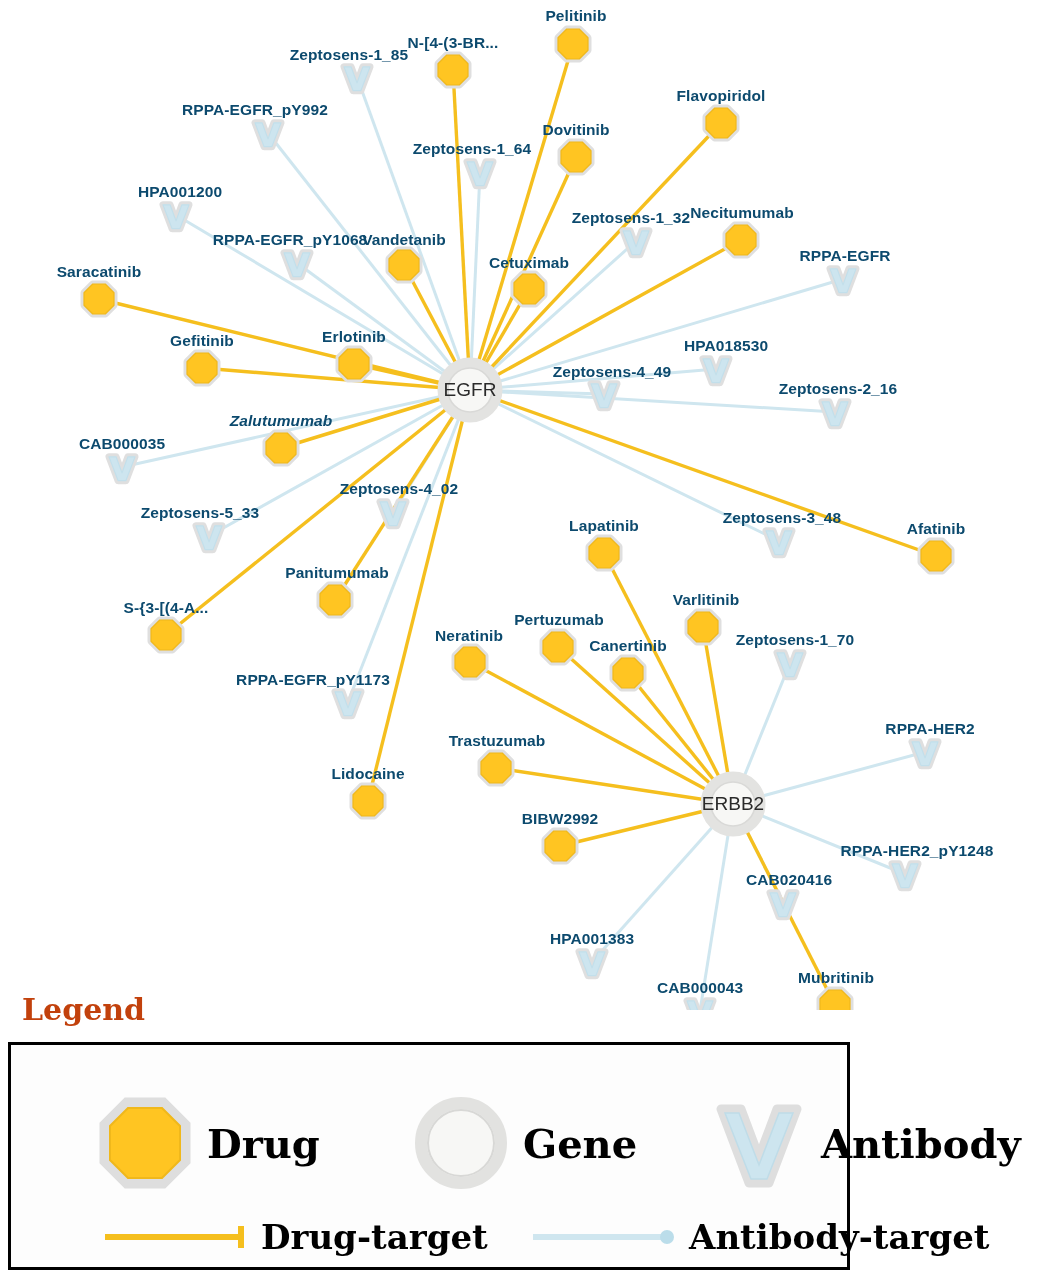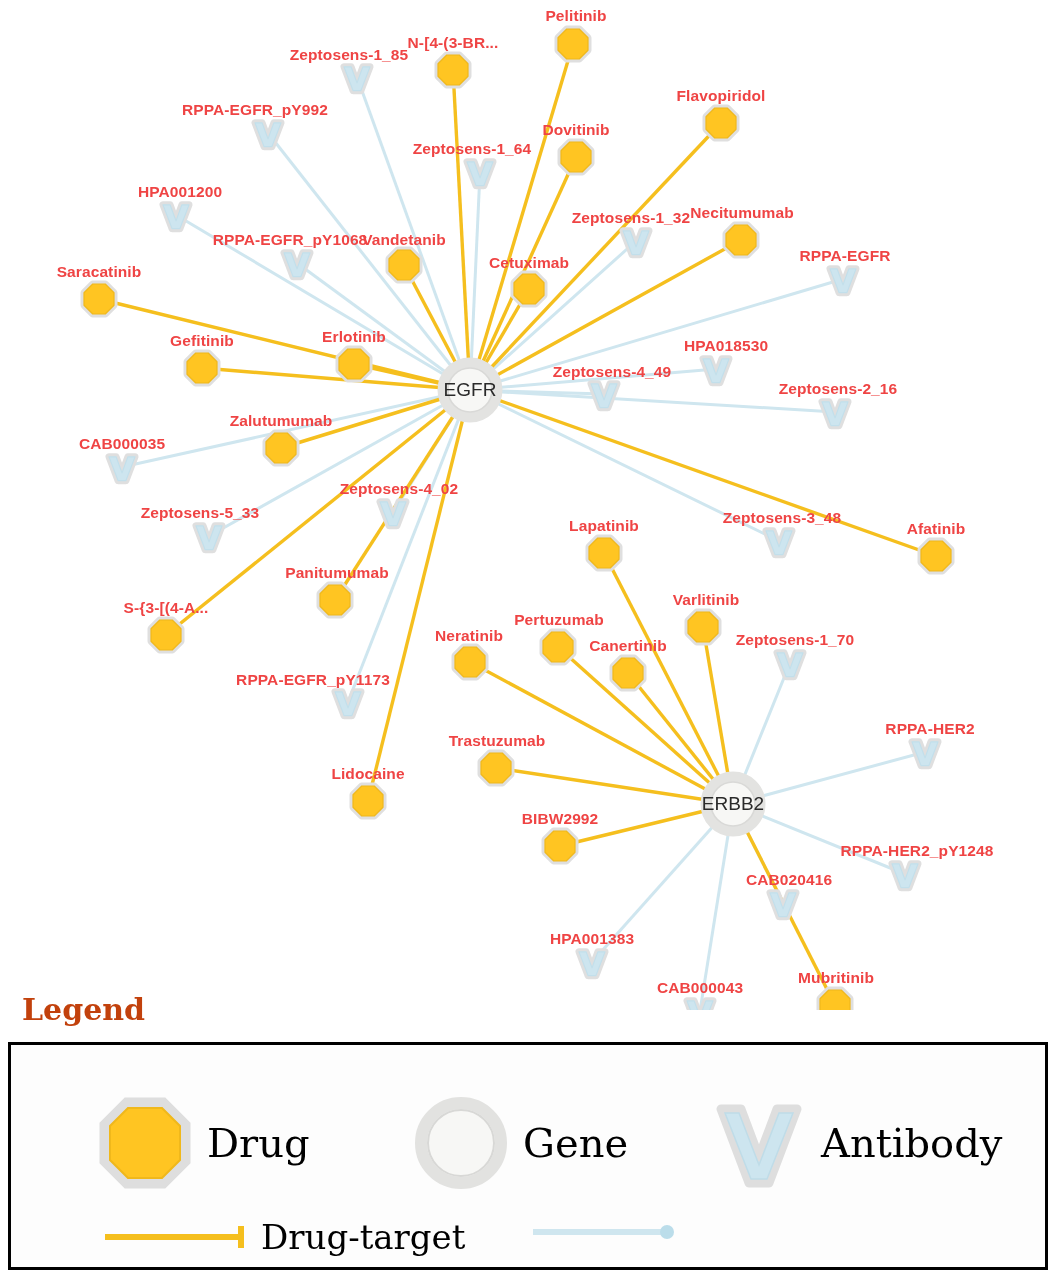--- a/index.html
+++ b/index.html
@@ -23,21 +23,21 @@
   }
   #network svg {
     position: absolute;
     left: 0;
     top: 0;
   }
   .node-label {
     position: absolute;
     font-weight: bold;
     font-size: 15.5px;
-    color: #ef4444;
+    color: #0c4a6e;
     white-space: nowrap;
     transform: translate(-50%, -50%);
     letter-spacing: 0.1px;
   }
   .gene-label {
     position: absolute;
     font-weight: normal;
     font-size: 19px;
     color: #2a2a2a;
     white-space: nowrap;
@@ -50,25 +50,26 @@
     top: 992px;
     font-family: "DejaVu Serif", serif;
     font-size: 30px;
     font-weight: bold;
     color: #c2410c;
   }
   #legend-box {
     position: absolute;
     left: 8px;
     top: 1042px;
-    width: 1040px;
+    width: 842px;
     height: 228px;
     border: 3px solid #000;
     background: #fdfdfd;
     box-sizing: border-box;
+    font-weight: bold;
   }
   .legend-row {
     position: absolute;
     display: flex;
     align-items: center;
   }
   .legend-text {
     font-family: "DejaVu Serif", serif;
     font-size: 40px;
     color: #000;
@@ -345,21 +346,21 @@
       <div class="node-label" style="left: 576px; top: 16px;">Pelitinib</div>
       <div class="node-label" style="left: 453px; top: 43px;">N-[4-(3-BR...</div>
       <div class="node-label" style="left: 721px; top: 96px;">Flavopiridol</div>
       <div class="node-label" style="left: 576px; top: 130px;">Dovitinib</div>
       <div class="node-label" style="left: 742px; top: 213px;">Necitumumab</div>
       <div class="node-label" style="left: 404px; top: 240px;">Vandetanib</div>
       <div class="node-label" style="left: 529px; top: 263px;">Cetuximab</div>
       <div class="node-label" style="left: 99px; top: 272px;">Saracatinib</div>
       <div class="node-label" style="left: 202px; top: 341px;">Gefitinib</div>
       <div class="node-label" style="left: 354px; top: 337px;">Erlotinib</div>
-      <div class="node-label" style="left: 281px; top: 421px;">Zalutumumab</div>
+      <div class="node-label" style="left: 281px; top: 421px; font-style: italic;">Zalutumumab</div>
       <div class="node-label" style="left: 936px; top: 529px;">Afatinib</div>
       <div class="node-label" style="left: 604px; top: 526px;">Lapatinib</div>
       <div class="node-label" style="left: 706px; top: 600px;">Varlitinib</div>
       <div class="node-label" style="left: 337px; top: 573px;">Panitumumab</div>
       <div class="node-label" style="left: 166px; top: 608px;">S-{3-[(4-A...</div>
       <div class="node-label" style="left: 559px; top: 620px;">Pertuzumab</div>
       <div class="node-label" style="left: 628px; top: 646px;">Canertinib</div>
       <div class="node-label" style="left: 469px; top: 636px;">Neratinib</div>
       <div class="node-label" style="left: 497px; top: 741px;">Trastuzumab</div>
       <div class="node-label" style="left: 368px; top: 774px;">Lidocaine</div>
@@ -404,15 +405,16 @@
       <line x1="138" y1="4" x2="138" y2="26" stroke="#F5BF1E" stroke-width="6"></line>
     </svg>
     <span class="legend-text-small" style="margin-left:8px;">Drug-target</span>
   </div>
 
   <div class="legend-row" style="left:520px; top:172px;">
     <svg width="150" height="30" viewBox="0 0 150 30">
       <line x1="2" y1="15" x2="132" y2="15" stroke="#CFE6EF" stroke-width="6"></line>
       <circle cx="136" cy="15" r="7" fill="#BBDDEA"></circle>
     </svg>
+    <span class="legend-text-small" style="margin-left:8px;">Antibody-target</span>
   </div>
 
 </div>
 
 </body></html>

